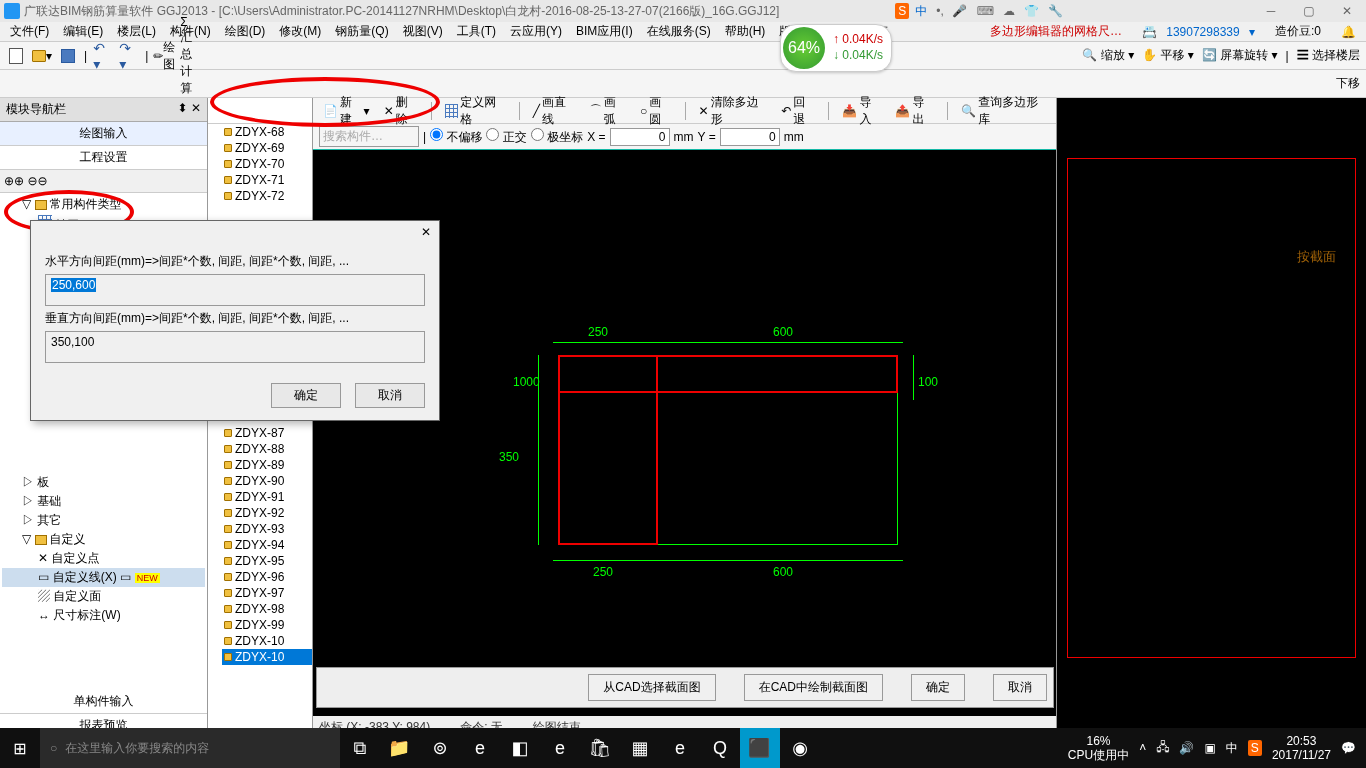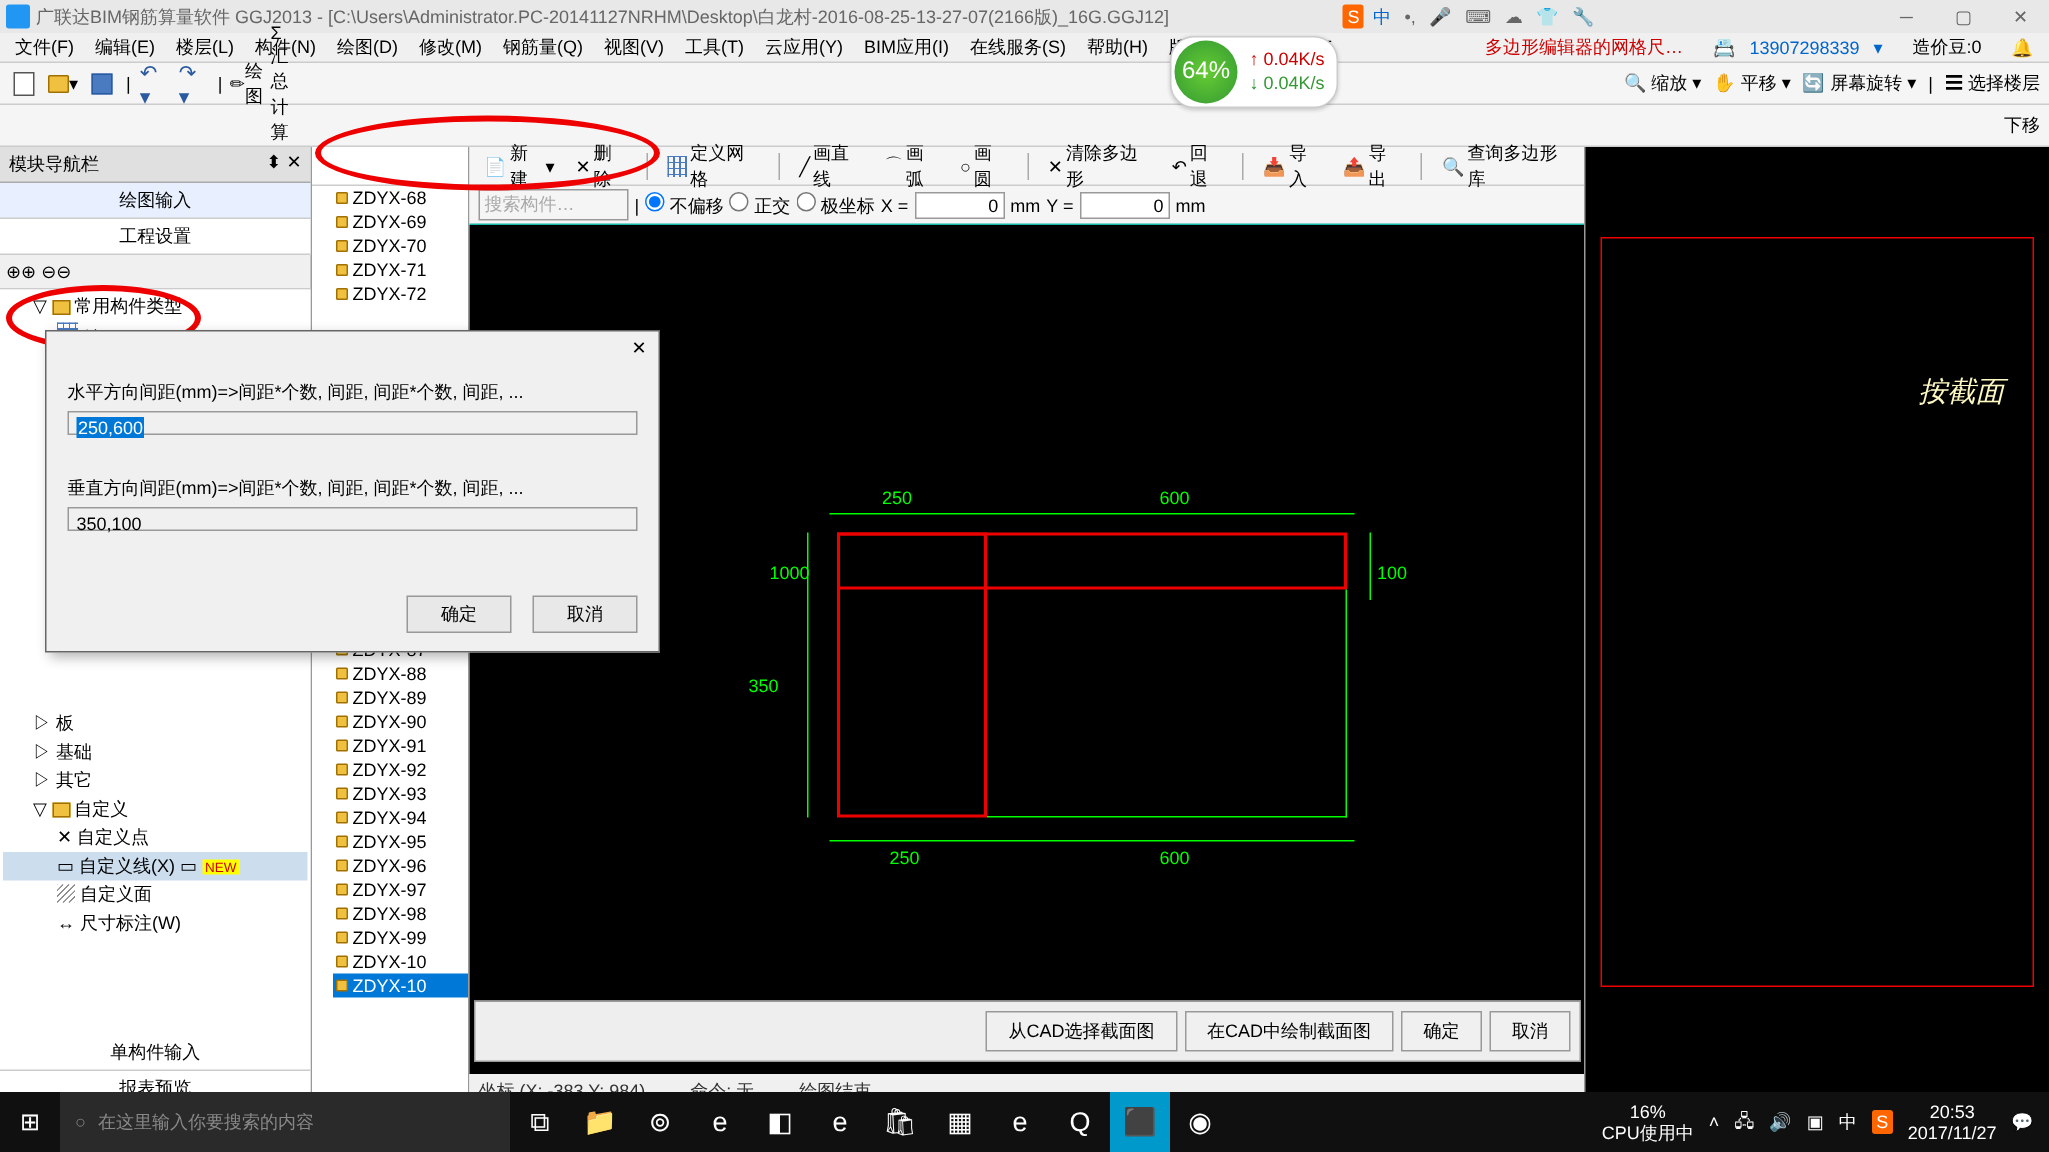--- a/index.html
+++ b/index.html
@@ -47,33 +47,33 @@
 .canvas-tb-btn { padding: 2px 4px; cursor: pointer; display: flex; align-items: center; gap: 2px; }
 .coord-bar { height: 26px; border-bottom: 1px solid #14b8a6; display: flex; align-items: center; padding: 0 6px; gap: 4px; }
 .coord-bar input[type=text] { width: 60px; border: 1px solid #999; padding: 1px 3px; text-align: right; }
 .search-box { width:100px; border:1px solid #999; padding:1px 3px; color:#aaa; }
 
 .canvas { flex: 1; background: #000; position: relative; overflow: hidden; }
 .infobar { height: 22px; background: #f0f0f0; display: flex; align-items: center; padding: 0 6px; gap: 30px; color: #333; }
 
 .right-panel { width: 310px; background: #000; border-left: 1px solid #999; position: relative; }
 .right-border { position: absolute; top: 60px; left: 10px; right: 10px; bottom: 80px; border: 1px solid #e00; }
-.right-text { position: absolute; top: 150px; right: 30px; color: #fef9c3; font-size: 19px; font-style: italic; }
+.right-text { position: absolute; top: 150px; right: 30px; color: #a16207; font-size: 13px; }
 
 .dialog { position: absolute; top: 220px; left: 30px; width: 410px; background: #f0f0f0; border: 1px solid #666; box-shadow: 3px 3px 8px rgba(0,0,0,.3); z-index: 50; }
 .dialog .dlg-title { padding: 4px 8px; display: flex; justify-content: space-between; }
 .dialog .dlg-body { padding: 10px 14px; }
 .dialog .dlg-label { margin-bottom: 4px; }
-.dialog .dlg-input { width: 100%; border: 1px solid #999; padding: 3px 5px; margin-bottom: 27px; height: 16px; }
+.dialog .dlg-input { width: 100%; border: 1px solid #999; padding: 3px 5px; margin-bottom: 4px; height: 32px; }
 .dialog .dlg-input .selspan { background: #0078d7; color: #fff; padding: 0 1px; }
 .dialog .dlg-btns { display: flex; gap: 14px; justify-content: flex-end; padding: 6px 14px 12px; }
 .dialog .dlg-btn { width: 70px; padding: 3px 0; background: #e8e8e8; border: 1px solid #999; cursor: pointer; text-align: center; }
 
 .bottom-panel { position: absolute; left: 316px; bottom: 60px; right: 312px; background: #eee; border: 1px solid #999; z-index: 20; padding: 6px; }
-.bottom-panel .row { display: flex; gap: 5px; justify-content: flex-end; align-items: center; }
+.bottom-panel .row { display: flex; gap: 28px; justify-content: flex-end; align-items: center; }
 .bottom-panel .btn { padding: 4px 14px; background: #f0f0f0; border: 1px solid #999; cursor: pointer; }
 .dyn-input { position: absolute; left: 4px; top: -1px; padding: 3px 8px; border: 1px solid #3a7aaf; background: #fff; color: #666; }
 
 .statusbar { height: 22px; display: flex; align-items: center; padding: 0 6px; gap: 18px; background: #f0f0f0; border-top: 1px solid #ccc;}
 .statusbar .err { color: #c00; }
 .statusbar .fps { margin-left: auto; }
 
 .taskbar { position: absolute; bottom: 0; left: 0; right: 0; height: 40px; background: #101010; display: flex; align-items: center; color: #fff; }
 .taskbar .start { width: 40px; height: 40px; display: flex; align-items: center; justify-content: center; font-size: 16px; }
 .taskbar .search { display: flex; align-items: center; background: #2a2a2a; padding: 0 10px; height: 40px; width: 300px; color: #888; gap: 8px; }

